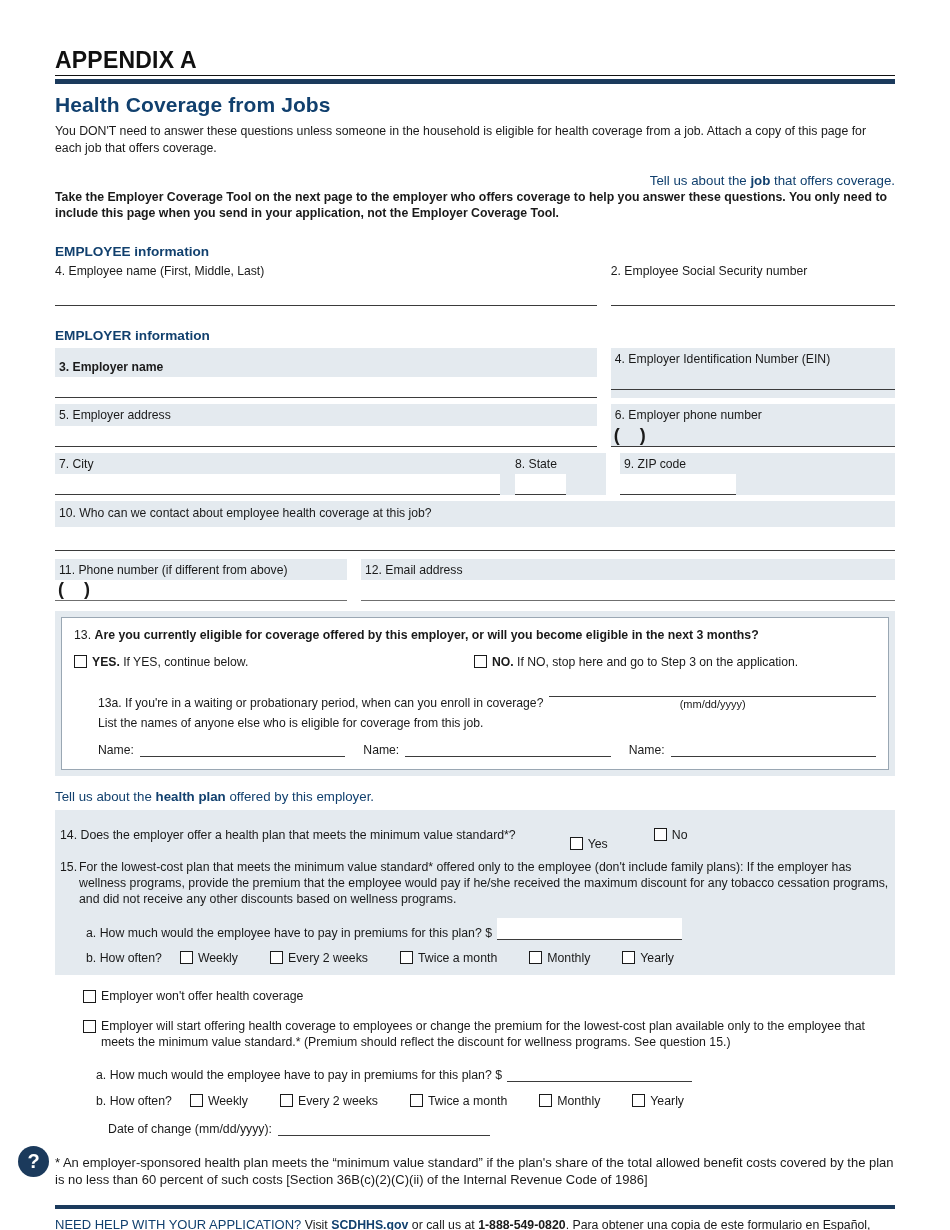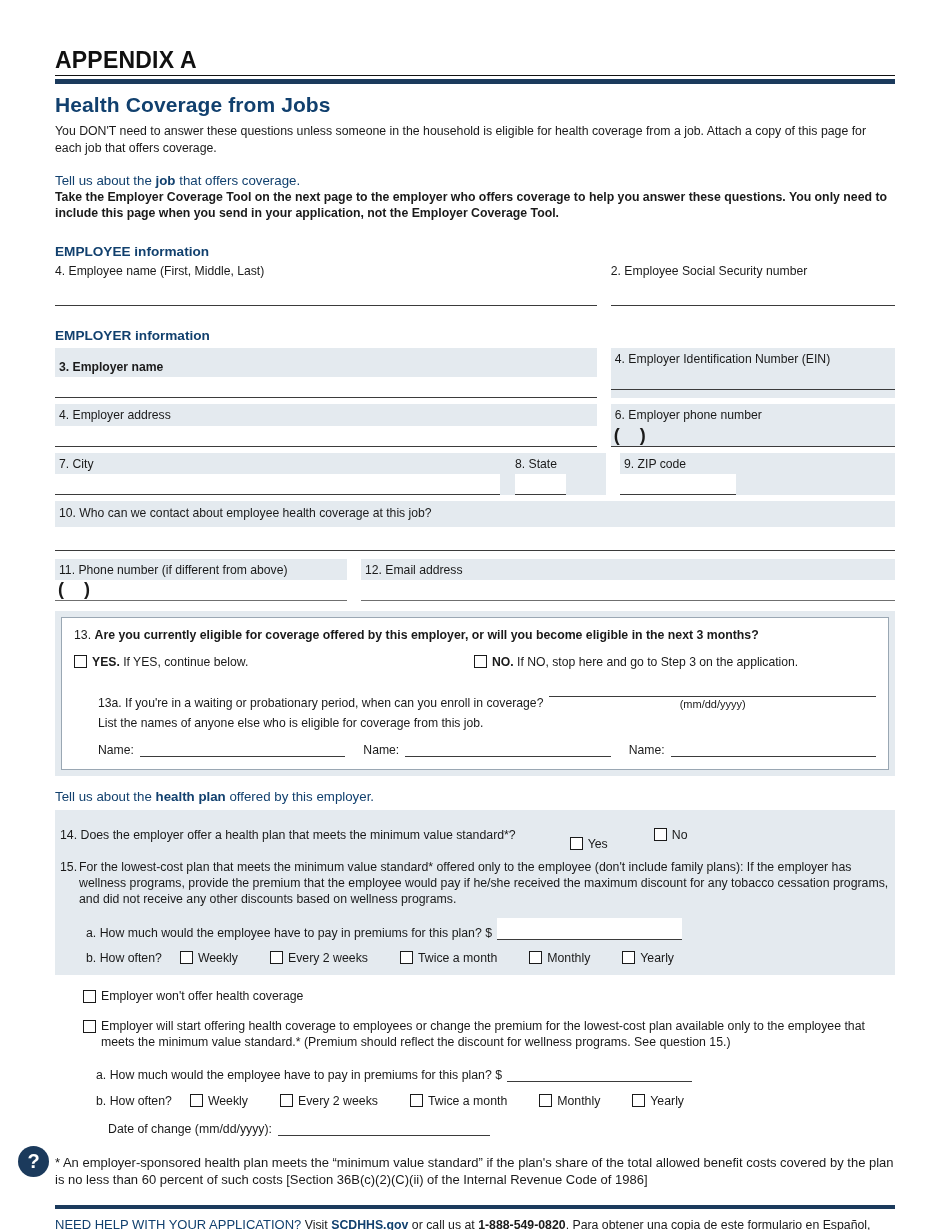--- a/index.html
+++ b/index.html
@@ -17,21 +17,21 @@
     color: #111; padding-top: 47px; line-height: 1.15;
   }
   .rule-thin { border-bottom: 1.6px solid #111; margin-top: 2px; }
   .rule-navy { height: 5px; background: #1b3a5c; margin-top: 3px; }
   .doc-title {
     font-size: 21px; font-weight: bold; color: #11406e;
     margin-top: 9px; letter-spacing: .1px;
   }
   .intro { font-size: 12.3px; line-height: 1.33; margin-top: 6px; max-width: 843px; }
 
-  .sec-lede { font-size: 13.3px; font-weight: bold; color: #11406e; margin-top: 17px; }
+  .sec-lede { font-size: 13.3px; font-weight: bold; color: #11406e; margin-top: 17px; text-align: right; }
   .sec-lede .plain { font-weight: normal; }
   .lede-body { font-size: 12.3px; font-weight: bold; line-height: 1.33; margin-top: 1px; max-width: 845px; }
 
   .sec-head {
     font-size: 13.6px; font-weight: bold; color: #11406e;
     margin-top: 22px; margin-bottom: 5px;
   }
 
   
   .shade { background: #e4eaef; }
@@ -151,21 +151,21 @@
     </div>
     <div class="col-r srow">
       <div class="lbl" style="padding:4px 4px 2px 4px;">4. Employer Identification Number (EIN)</div>
       <div class="uline" style="height:21px;"></div>
     </div>
   </div>
   <div class="gap6"></div>
 
   <div class="emp-grid">
     <div class="col-l srow">
-      <div class="lbl" style="padding:4px 4px 2px 4px;">4. Employer address</div>
+      <div class="lbl" style="padding:4px 4px 2px 4px;">5. Employer address</div>
       <div class="wbox uline"></div>
     </div>
     <div class="col-r srow">
       <div class="lbl" style="padding:4px 4px 2px 4px;">6. Employer phone number</div>
       <div class="uline" style="height:21px;"><span class="paren">(</span><span class="paren" style="letter-spacing:0;padding-left:0;">)</span></div>
     </div>
   </div>
   <div class="gap6"></div>
 
   <div class="emp-grid">

